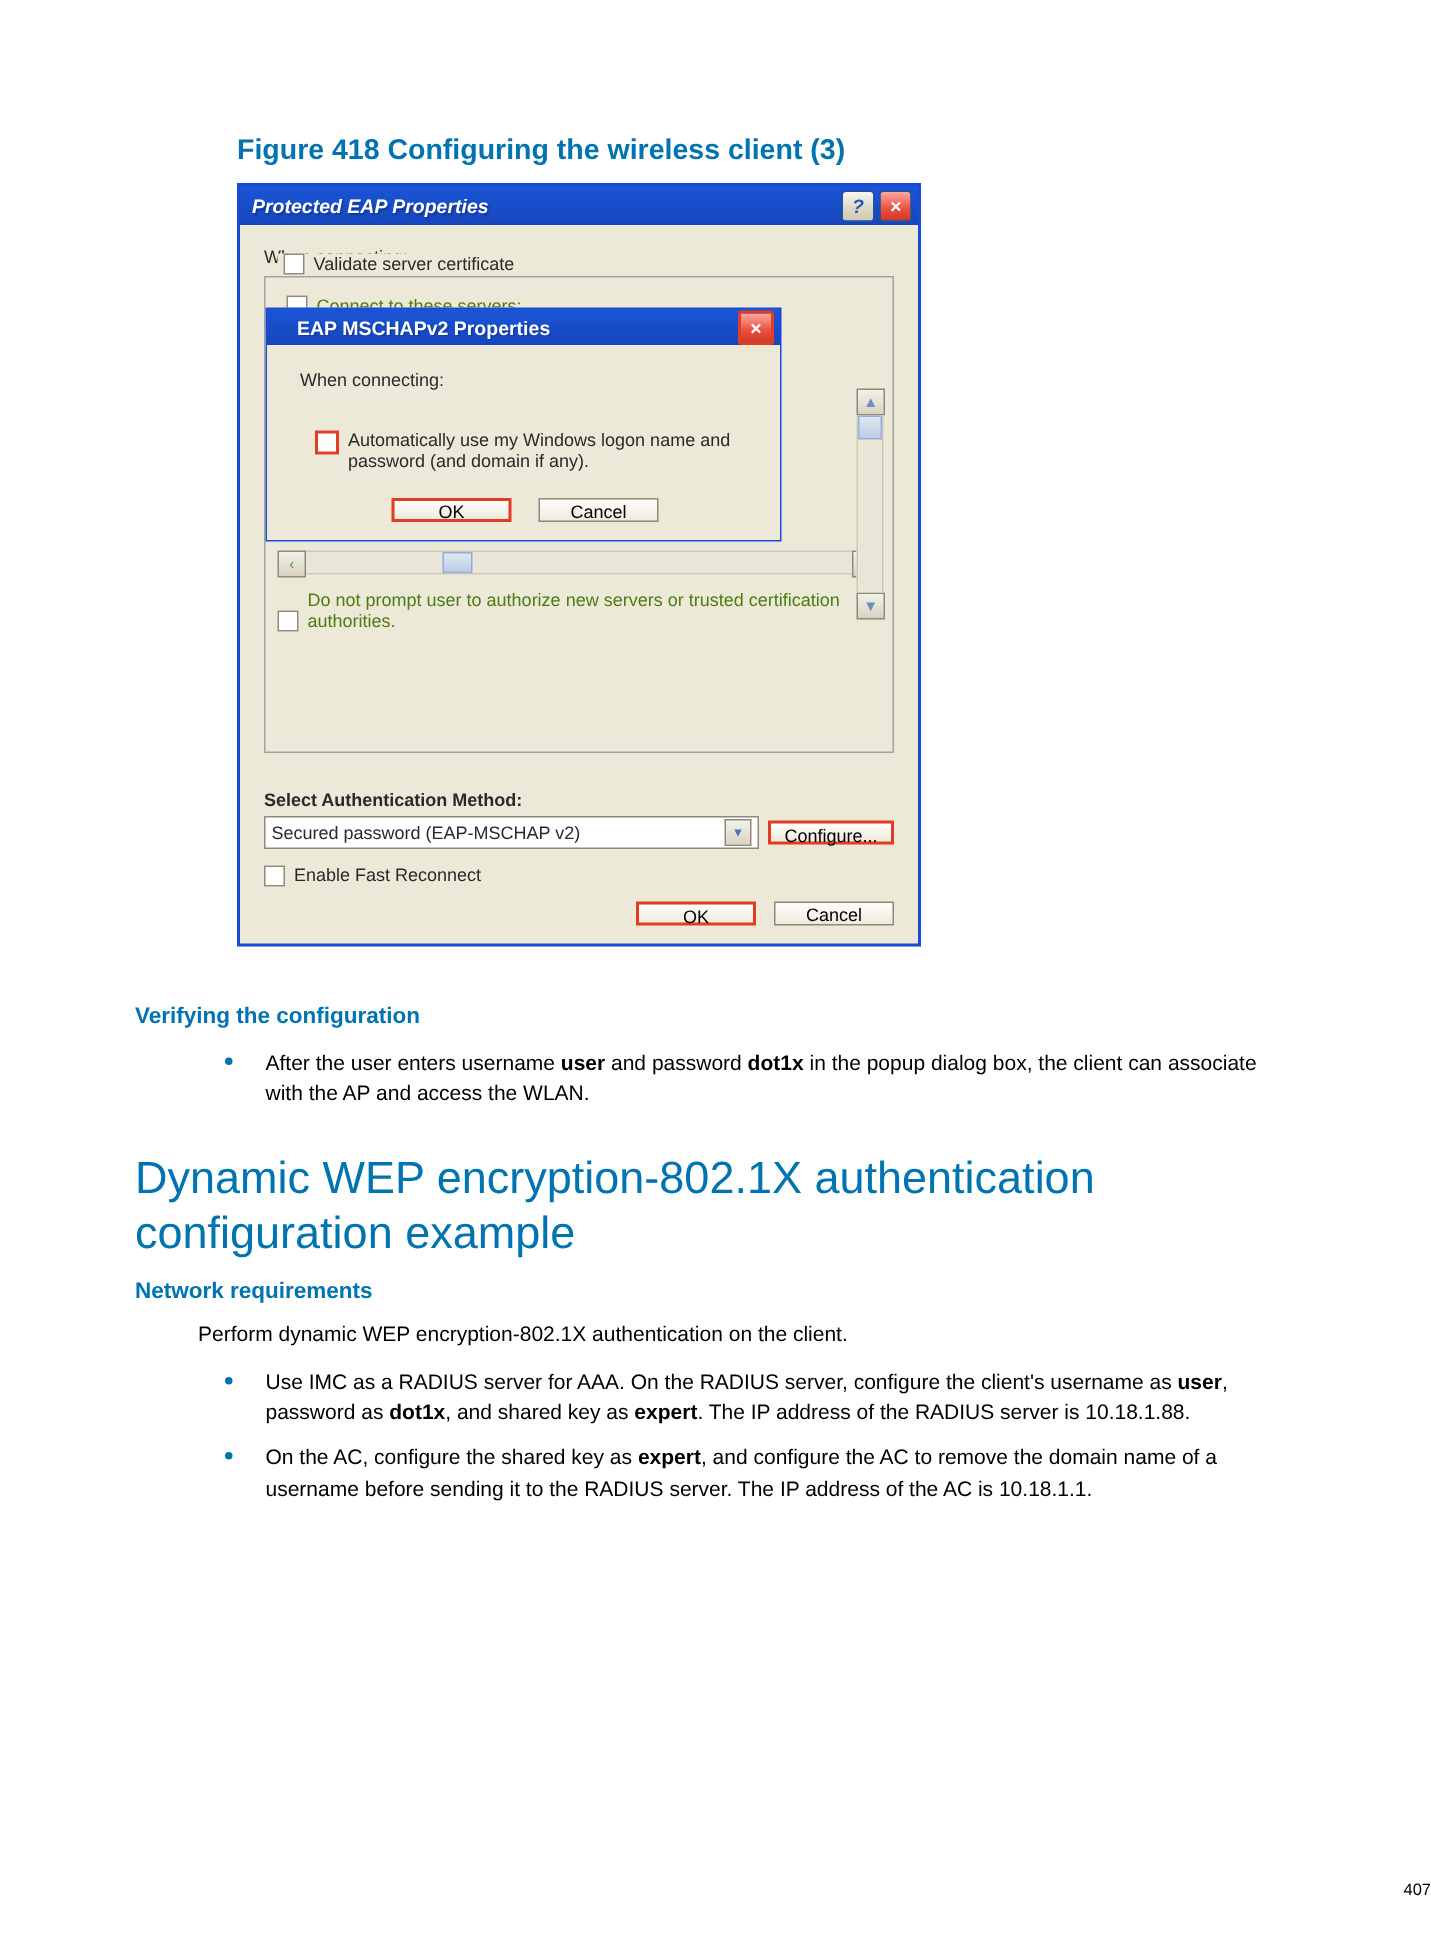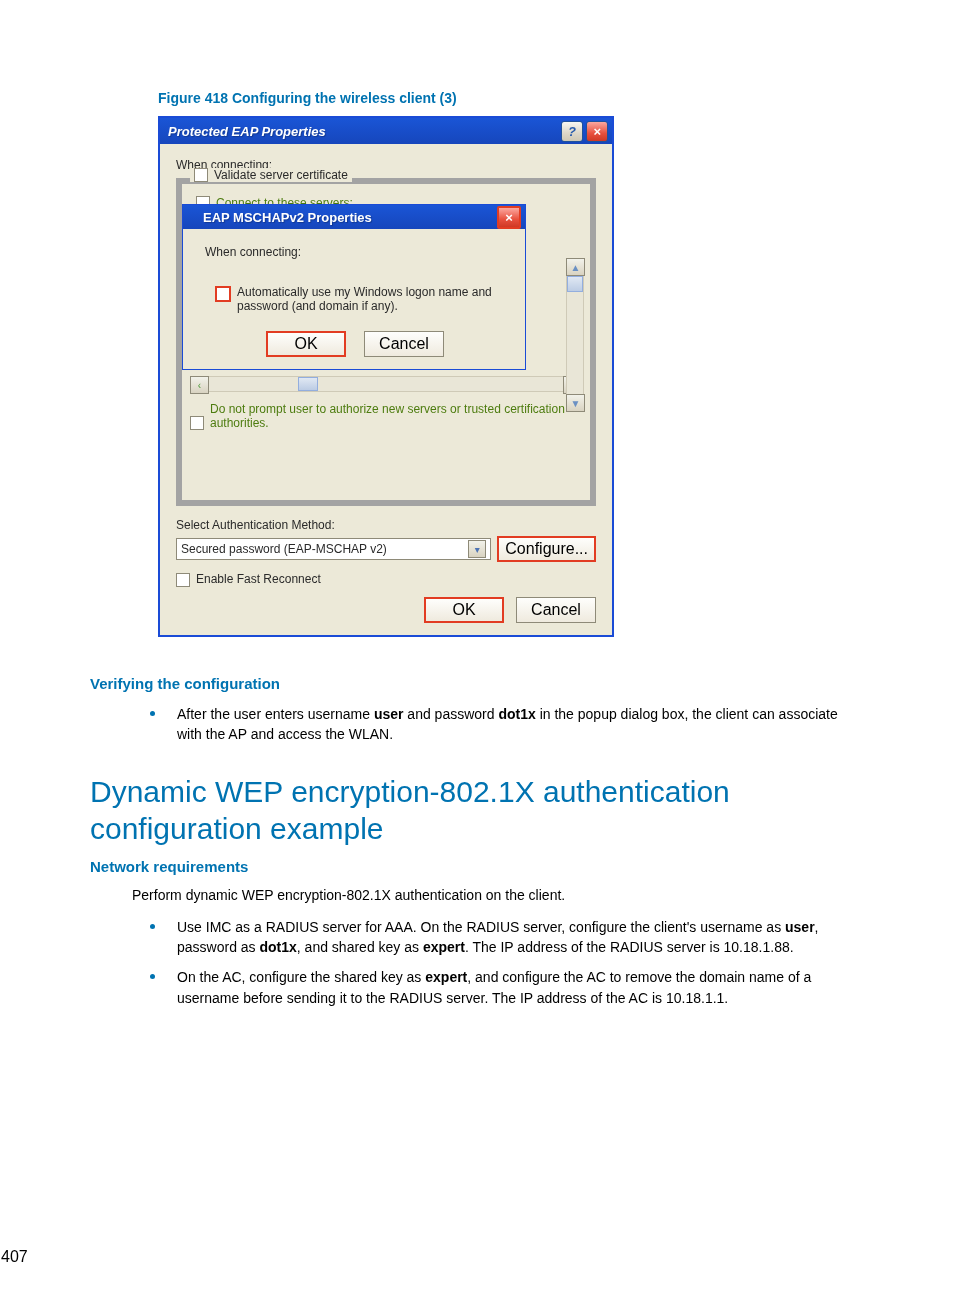--- a/index.html
+++ b/index.html
@@ -13,21 +13,21 @@
   .page {
     width: 954px;
     height: 1296px;
     box-sizing: border-box;
     padding: 90px 90px 40px 90px;
     position: relative;
   }
   .figure-caption {
     color: #0073b1;
     font-weight: bold;
-    font-size: 14px;
+    font-size: 19px;
     margin: 0 0 10px 68px;
   }
   
   .dialog-outer {
     width: 452px;
     margin-left: 68px;
     border: 2px solid #1a4bd6;
     background: #ece9d8;
     color: #2a2a2a;
     font-family: Tahoma, Arial, sans-serif;
@@ -66,21 +66,21 @@
   .btn-square.close {
     background: linear-gradient(#fca8a0,#e8503e 60%,#cf3925);
     color:#fff;
   }
   .outer-body {
     padding: 14px 16px 12px 16px;
     position: relative;
   }
   .label-txt { margin-bottom: 6px; }
   .fieldset {
-    border: 6px solid #a3a3a3;
+    border: 1px solid #a3a3a3;
     padding: 8px 8px 6px 8px;
     margin-top: 4px;
     position: relative;
   }
   .fieldset-legend {
     position: relative;
     top: -16px;
     background: #ece9d8;
     padding: 0 4px;
     display: inline-flex;
@@ -129,24 +129,24 @@
     display:flex; align-items:center; padding:0 4px 0 20px;
     color:#fff; font-weight:bold; font-size:13px;
   }
   .inner-titlebar .title { flex:1; text-shadow: 1px 1px 1px rgba(0,0,0,.25);}
   .red-close {
     border:2px solid #e23c22;
     border-radius:2px; padding:0;
   }
   .inner-body { padding: 16px 20px 12px 22px; }
   .btn {
-    min-width: 80px; height:26px;
+    min-width: 80px; height:16px;
     border: 1px solid #8e8a78;
     background: linear-gradient(#fefefc,#efeade);
-    font-family: Tahoma, Arial, sans-serif; font-size:16px;
+    font-family: Tahoma, Arial, sans-serif; font-size:12px;
     cursor:pointer;
   }
   .btn.default { border:2px solid #2f6acc; padding:0 10px;}
   .btn-row { display:flex; justify-content:center; gap:18px; margin-top:18px; }
   .outer-btn-row { display:flex; justify-content:flex-end; gap:12px; margin-top:10px; }
   .select-row { display:flex; align-items:center; gap:6px; margin-top:4px;}
   .dropdown {
     flex:1; height:20px;
     border:1px solid #8e8a78; background:#fff;
     display:flex; align-items:center; padding:0 4px; justify-content:space-between;
@@ -170,21 +170,21 @@
   .bullet-text { flex:1; }
   h1.big-heading {
     font-weight: 300;
     font-size: 30px;
     color:#0073b1;
     margin: 28px 0 10px 0;
     line-height:1.25;
     font-family: "Segoe UI Light","Segoe UI",Arial,sans-serif;
   }
   .page-num {
-    position:absolute; bottom:30px; left:1px; right:0; text-align:left; font-size:16px;
+    position:absolute; bottom:30px; left:12px; right:0; text-align:right; font-size:11px;
   }
   .inline-bold-span { font-weight:bold; }
 </style>
 </head>
 <body>
 
 <div class="page">
   <div class="figure-caption">Figure 418 Configuring the wireless client (3)</div>
 
   <div class="dialog-outer">
@@ -245,21 +245,21 @@
             <div class="scrollbtn">›</div>
           </div>
         </div>
 
         <div class="chk-row disabled-text" style="margin-top:10px;">
           <span class="chk"></span>
           <span class="lbl">Do not prompt user to authorize new servers or trusted certification authorities.</span>
         </div>
       </div>
 
-      <div style="margin-top:12px;">Select Authentication Method:</div>
+      <div style="margin-top:24px;font-weight:bold;">Select Authentication Method:</div>
       <div class="select-row">
         <div class="dropdown">
           <span>Secured password (EAP-MSCHAP v2)</span>
           <span class="dd-arrow">▾</span>
         </div>
         <button class="btn highlight-red" style="min-width:84px;">Configure...</button>
       </div>
 
       <div class="chk-row" style="margin-top:10px;">
         <span class="chk"></span>

